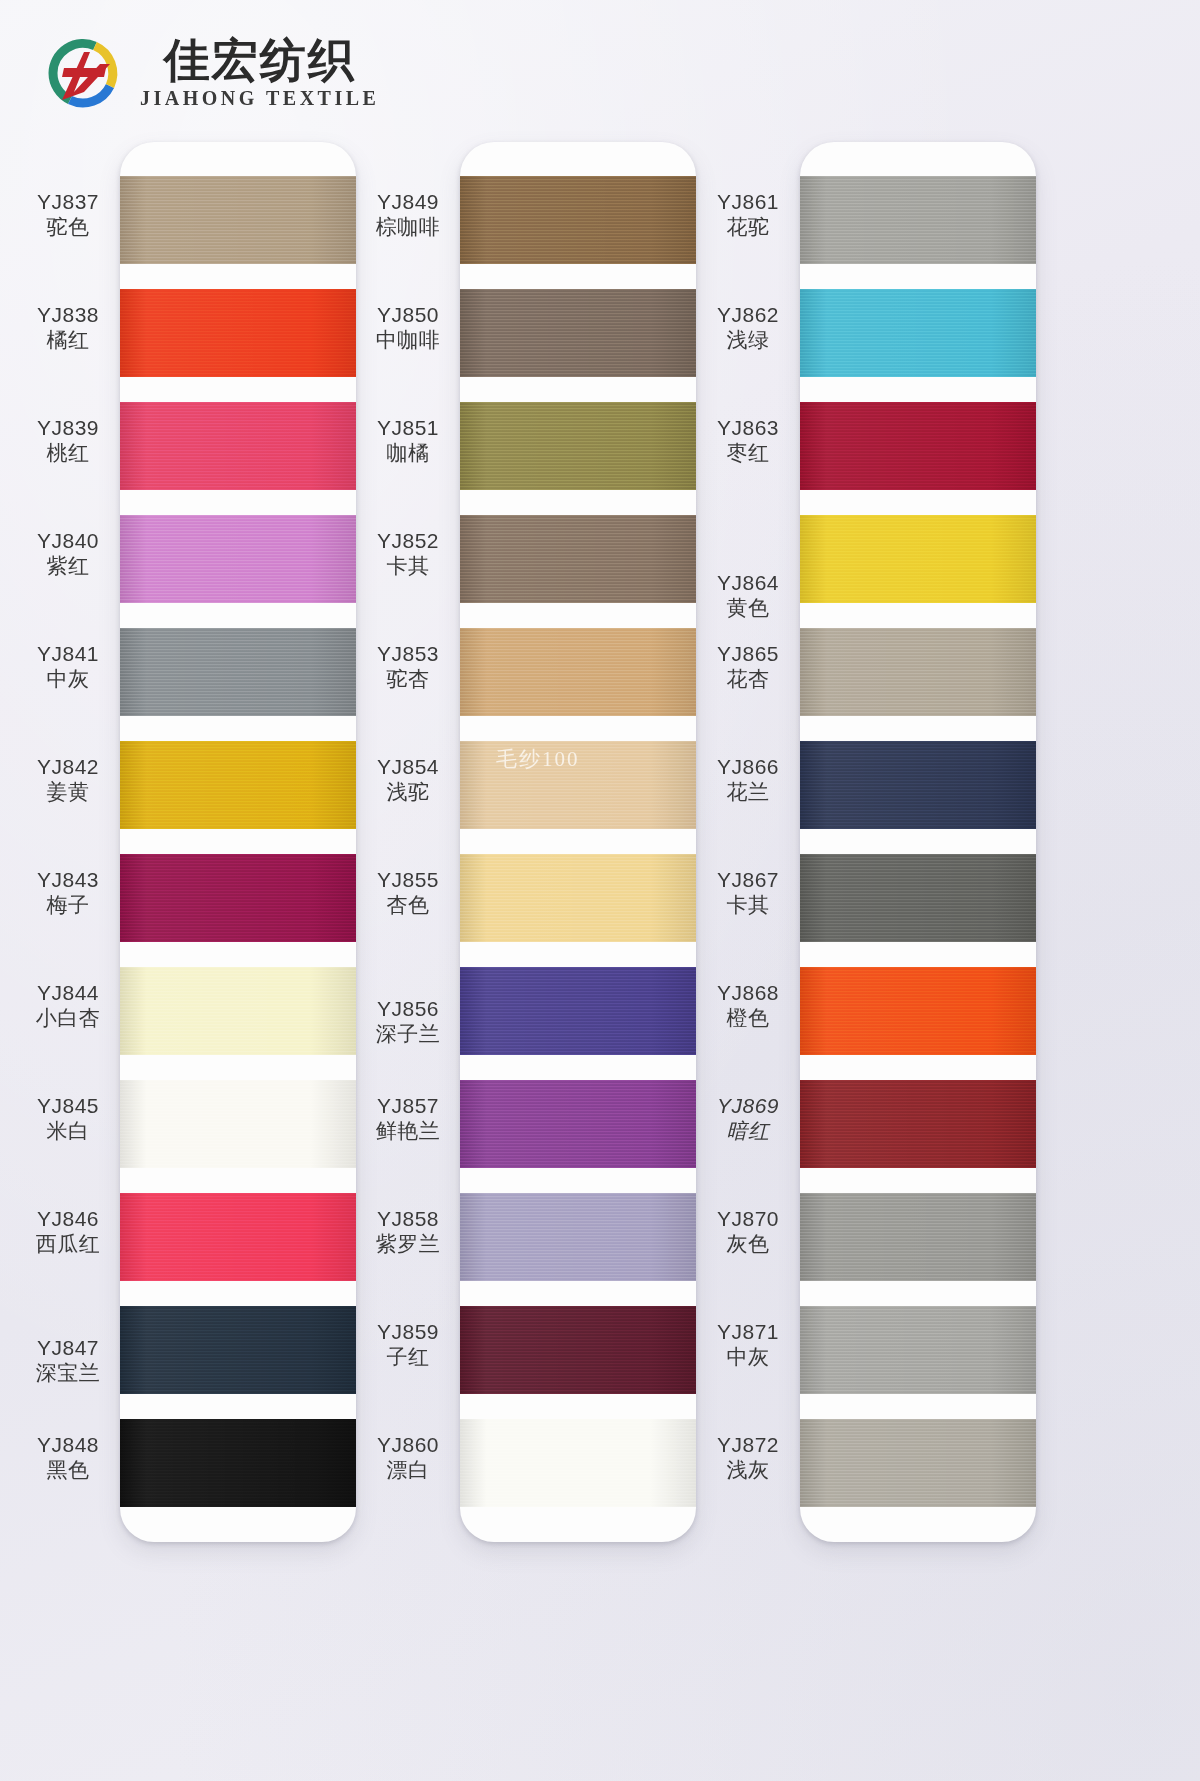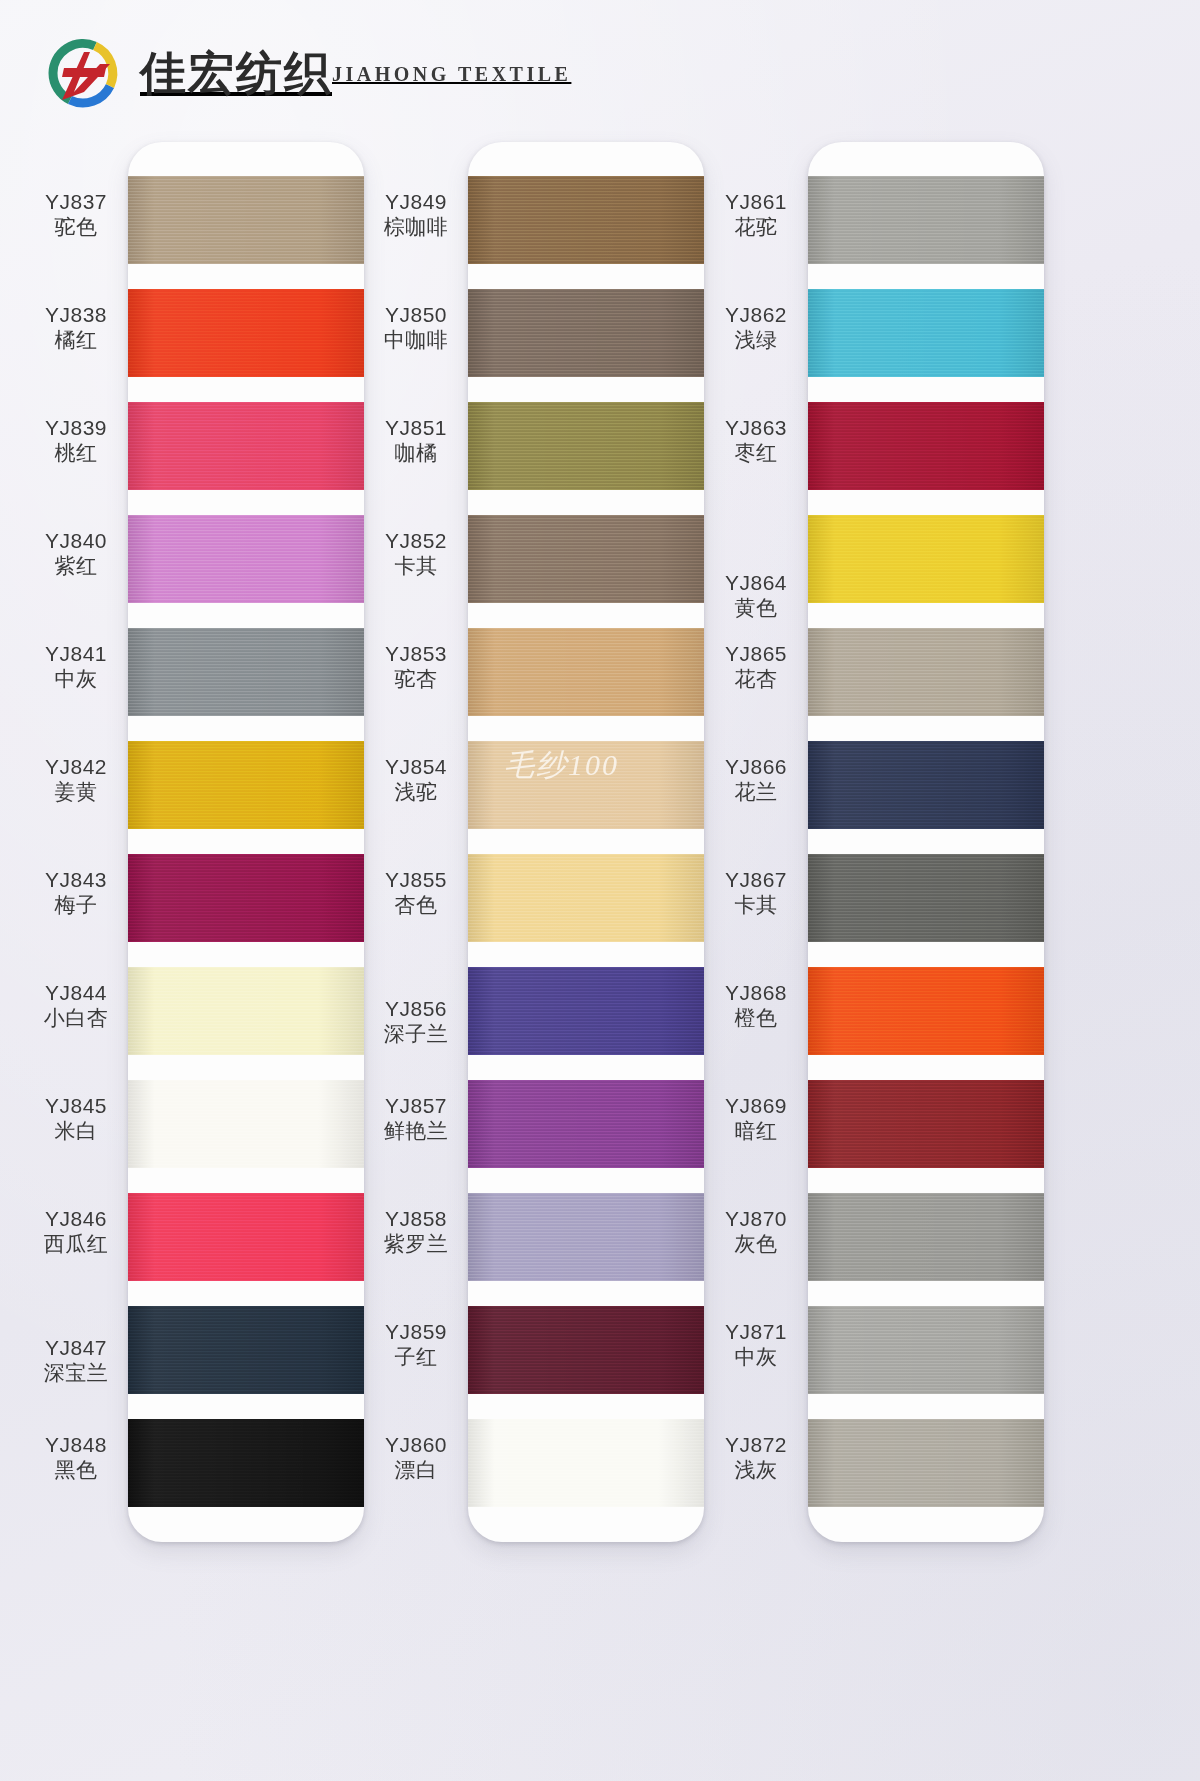--- a/index.html
+++ b/index.html
@@ -35,21 +35,21 @@
     left: 40px;
     top: 34px;
     display: flex;
     align-items: center;
     gap: 14px;
   }
   .brand-mark {
     width: 86px; height: 78px;
     position: relative;
   }
-  .brand-text { display: flex; flex-direction: row; align-items: center; text-decoration: underline; }
+  .brand-text { display: flex; flex-direction: column; align-items: center; }
   .brand-cn {
     font-size: 46px;
     font-weight: bold;
     letter-spacing: 2px;
     color: #2b2b2b;
     line-height: 1.05;
     font-family: "DejaVu Sans", "Liberation Sans", sans-serif;
   }
   .brand-en {
     font-size: 20px;
@@ -73,21 +73,21 @@
        1px 1px 0 #c9a23c, -1px -1px 0 #c9a23c;
     font-family: "DejaVu Sans", "Liberation Sans", sans-serif;
     white-space: nowrap;
   }
   .title .title-cn { margin-left: 14px; }
 
   
   .columns {
     position: absolute;
     top: 138px;
-    left: 8px;
+    left: 0;
     width: 1060px;
     height: 1643px;
   }
   .column {
     position: absolute;
     top: 0;
     width: 370px;
     height: 1643px;
   }
   .column.c0 { left: 6px; }
@@ -167,24 +167,23 @@
     font-family: "DejaVu Sans", "Liberation Sans", sans-serif;
   }
   .column.c0 .label { left: 8px; }
   .column.c1 .label { left: 8px; }
   .column.c2 .label { left: 8px; }
 
   .watermark {
     position: absolute;
     left: 60px;
     top: 596px;
-    font-size: 30px;
+    font-size: 21px;
     color: rgba(255,255,255,0.72);
     font-family: "Liberation Serif", "DejaVu Serif", serif;
-    font-style: italic;
     letter-spacing: 2px;
     pointer-events: none;
   }
 </style>
 </head>
 <body>
 
 <div class="paper-vignette"></div>
 
 <div class="header">
@@ -384,21 +383,21 @@
         <div class="name">花兰</div>
       </div>
       <div class="label" style="top: 729px;">
         <div class="code">YJ867</div>
         <div class="name">卡其</div>
       </div>
       <div class="label" style="top: 842px;">
         <div class="code">YJ868</div>
         <div class="name">橙色</div>
       </div>
-      <div class="label" style="top: 955px;">
+      <div class="label" style="top: 955px; font-style: italic;">
         <div class="code">YJ869</div>
         <div class="name">暗红</div>
       </div>
       <div class="label" style="top: 1068px;">
         <div class="code">YJ870</div>
         <div class="name">灰色</div>
       </div>
       <div class="label" style="top: 1181px;">
         <div class="code">YJ871</div>
         <div class="name">中灰</div>

